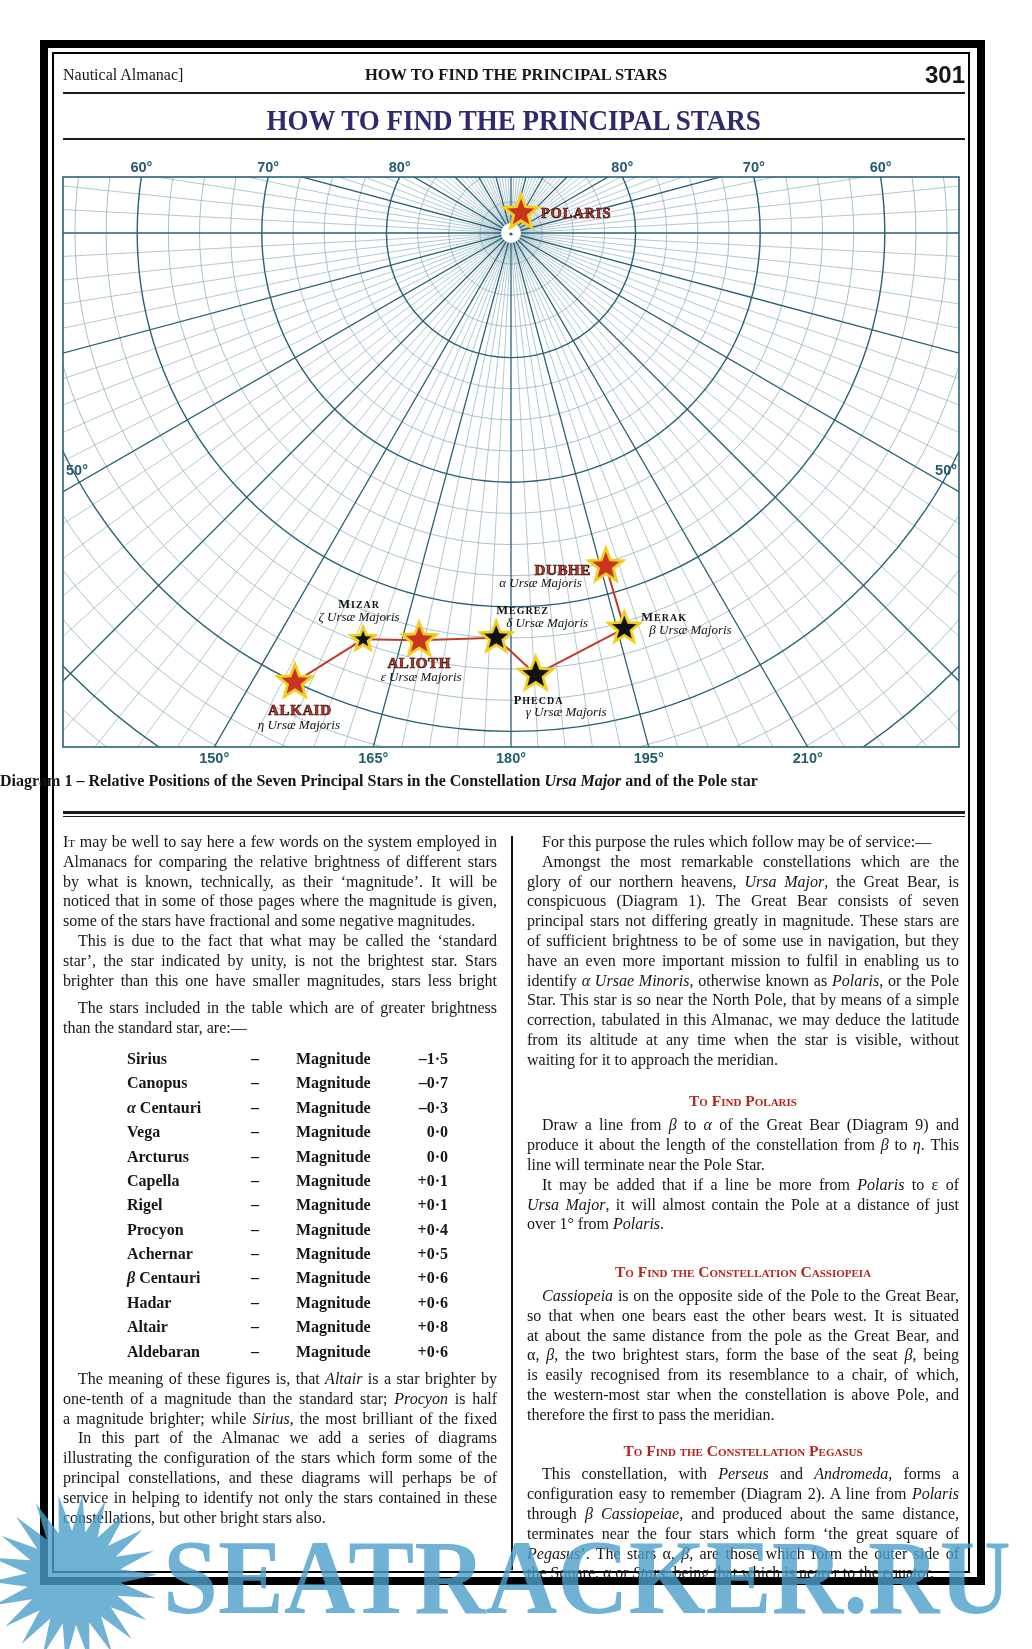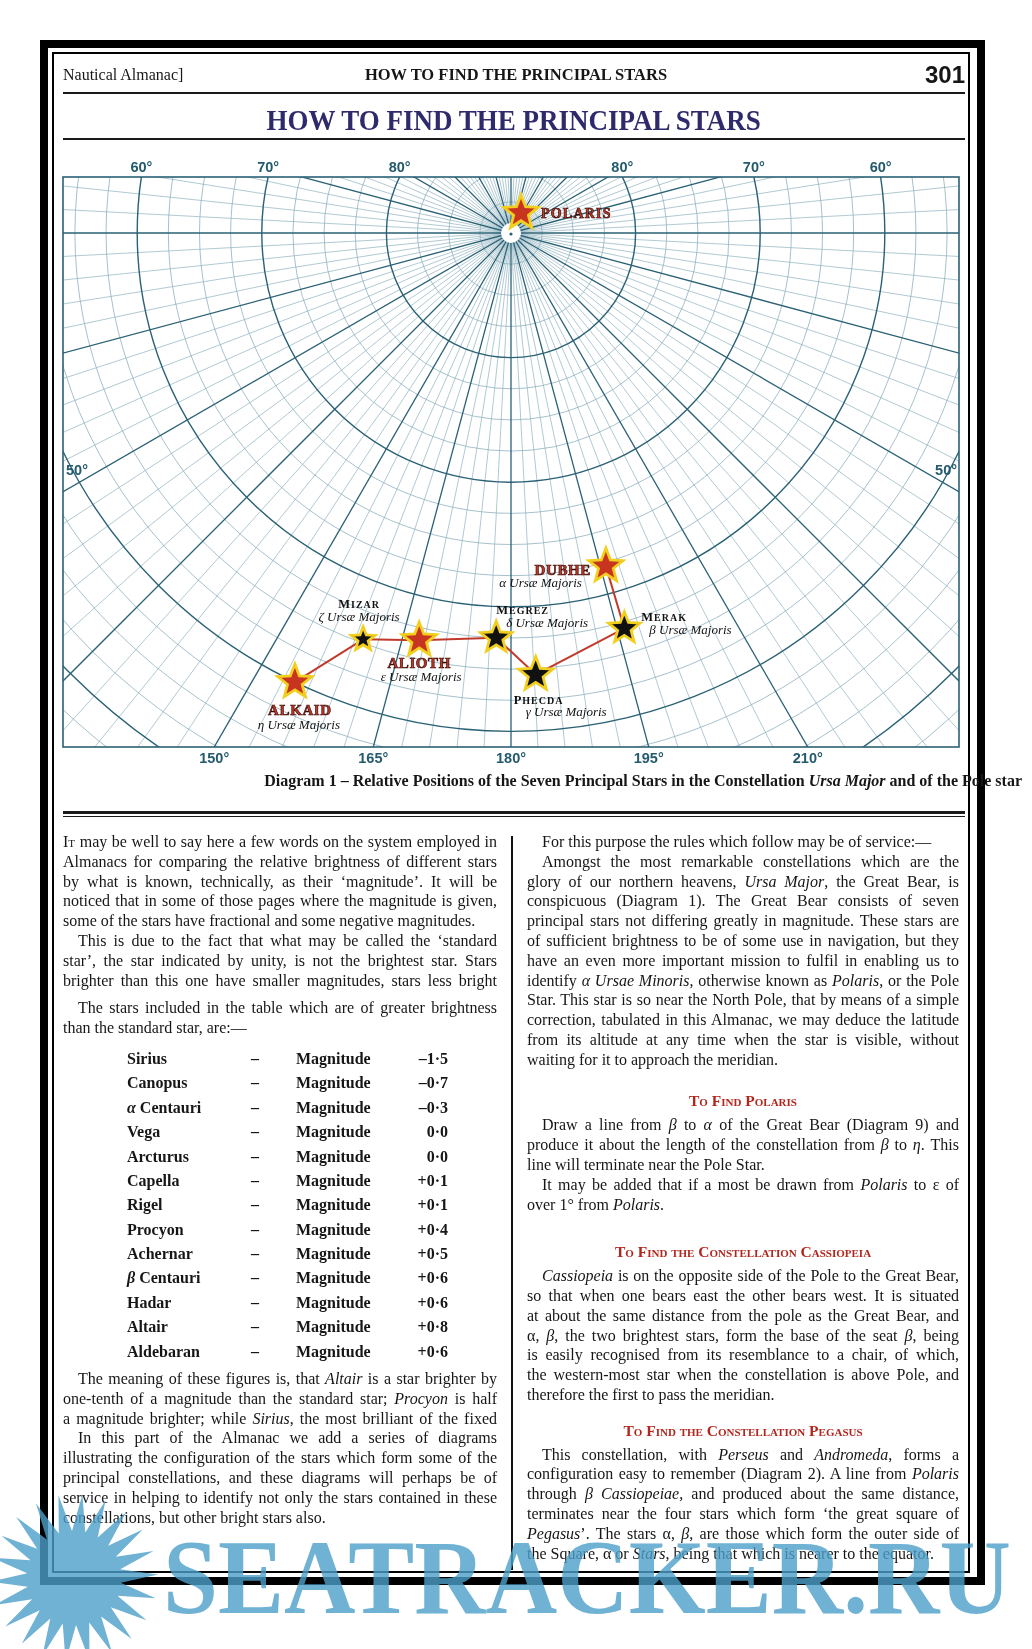--- a/index.html
+++ b/index.html
@@ -11,21 +11,21 @@
 .hdr-center{left:261px;width:510px;top:65px;font-size:16.5px;line-height:20px;font-weight:bold;text-align:center;white-space:nowrap;}
 .hdr-page{right:67px;top:60px;font-family:"Liberation Sans","DejaVu Sans",sans-serif;font-weight:bold;font-size:24px;line-height:30px;}
 .rule{background:#1a1a1a;left:63px;width:902px;}
 .r1{top:92px;height:2px;}
 .r2{top:138px;height:2px;}
 .r3{top:811px;height:2.5px;}
 .r4{top:816px;height:1px;}
 .title{left:0;width:1028px;top:103px;text-align:center;line-height:34px;}
 .title span{display:inline-block;font-size:30px;font-weight:bold;color:#2e2a6b;transform:scaleX(0.9);white-space:nowrap;}
 #diagram{left:0;top:0;width:1032px;height:800px;}
-.caption{left:0;width:1022px;top:771px;text-align:right;font-size:16px;line-height:20px;font-weight:bold;white-space:nowrap;}
+.caption{left:0;width:1022px;top:771px;text-align:left;font-size:16px;line-height:20px;font-weight:bold;white-space:nowrap;}
 .divider{left:511px;top:836px;width:2px;height:734px;background:#111;}
 .col{top:832px;font-size:16px;}
 #col-left{left:63px;width:434px;}
 #col-right{left:527px;width:432px;}
 .ln{height:19.8px;line-height:19.8px;white-space:nowrap;text-align:justify;text-align-last:justify;}
 .ln.last{text-align-last:left;}
 .ln.ind{padding-left:15px;}
 .it{font-style:italic;}
 .sc{font-variant:small-caps;}
 .hd{height:19.8px;line-height:19.8px;text-align:center;font-variant:small-caps;font-weight:bold;color:#b3261e;font-size:15.5px;white-space:nowrap;}
@@ -392,21 +392,22 @@
       <div class="ln"><span>from its altitude at any time when the star is visible, without</span></div>
       <div class="ln last"><span>waiting for it to approach the meridian.</span></div>
     </div>
     <div class="hd">To Find Polaris</div>
     <div class="p">
       <div class="ln ind"><span>Draw a line from </span><span class="it">β</span><span> to </span><span class="it">α</span><span> of the Great Bear (Diagram 9) and</span></div>
       <div class="ln"><span>produce it about the length of the constellation from </span><span class="it">β</span><span> to </span><span class="it">η</span><span>. This</span></div>
       <div class="ln last"><span>line will terminate near the Pole Star.</span></div>
     </div>
     <div class="p">
-      <div class="ln ind"><span>It may be added that if a most be drawn from </span><span class="it">Polaris</span><span> to ε of</span></div>
+      <div class="ln ind"><span>It may be added that if a line be more from </span><span class="it">Polaris</span><span> to ε of</span></div>
+      <div class="ln"><span class="it">Ursa Major</span><span>, it will almost contain the Pole at a distance of just</span></div>
       <div class="ln last"><span>over 1° from </span><span class="it">Polaris</span><span>.</span></div>
     </div>
     <div class="hd">To Find the Constellation Cassiopeia</div>
     <div class="p">
       <div class="ln ind"><span class="it">Cassiopeia</span><span> is on the opposite side of the Pole to the Great Bear,</span></div>
       <div class="ln"><span>so that when one bears east the other bears west. It is situated</span></div>
       <div class="ln"><span>at about the same distance from the pole as the Great Bear, and</span></div>
       <div class="ln"><span>α, </span><span class="it">β</span><span>, the two brightest stars, form the base of the seat </span><span class="it">β</span><span>, being</span></div>
       <div class="ln"><span>is easily recognised from its resemblance to a chair, of which,</span></div>
       <div class="ln"><span>the western-most star when the constellation is above Pole, and</span></div>

